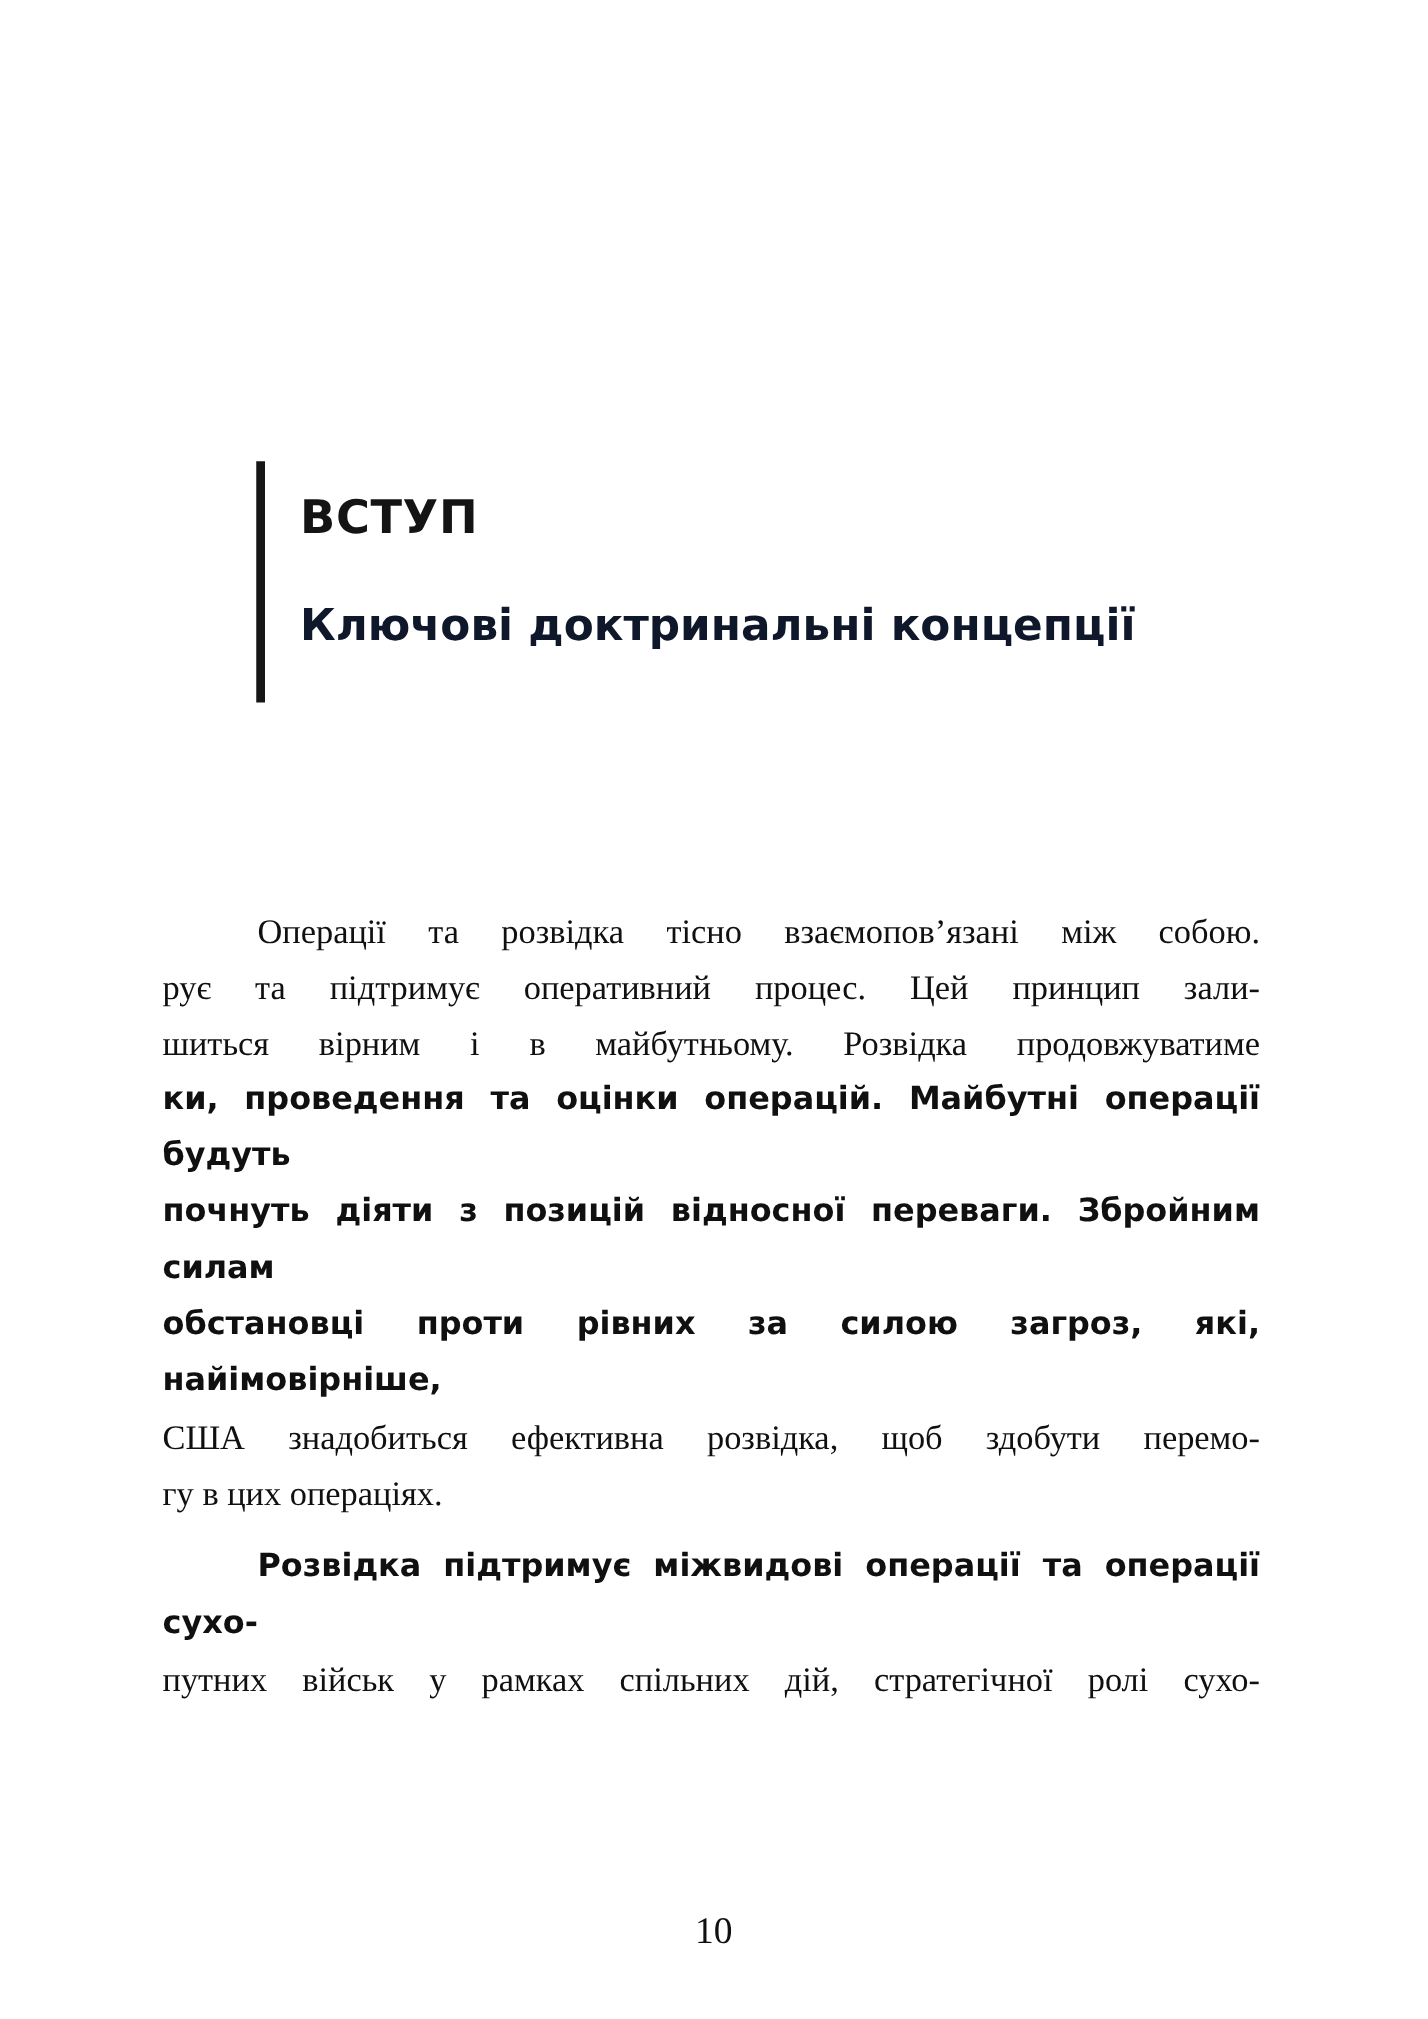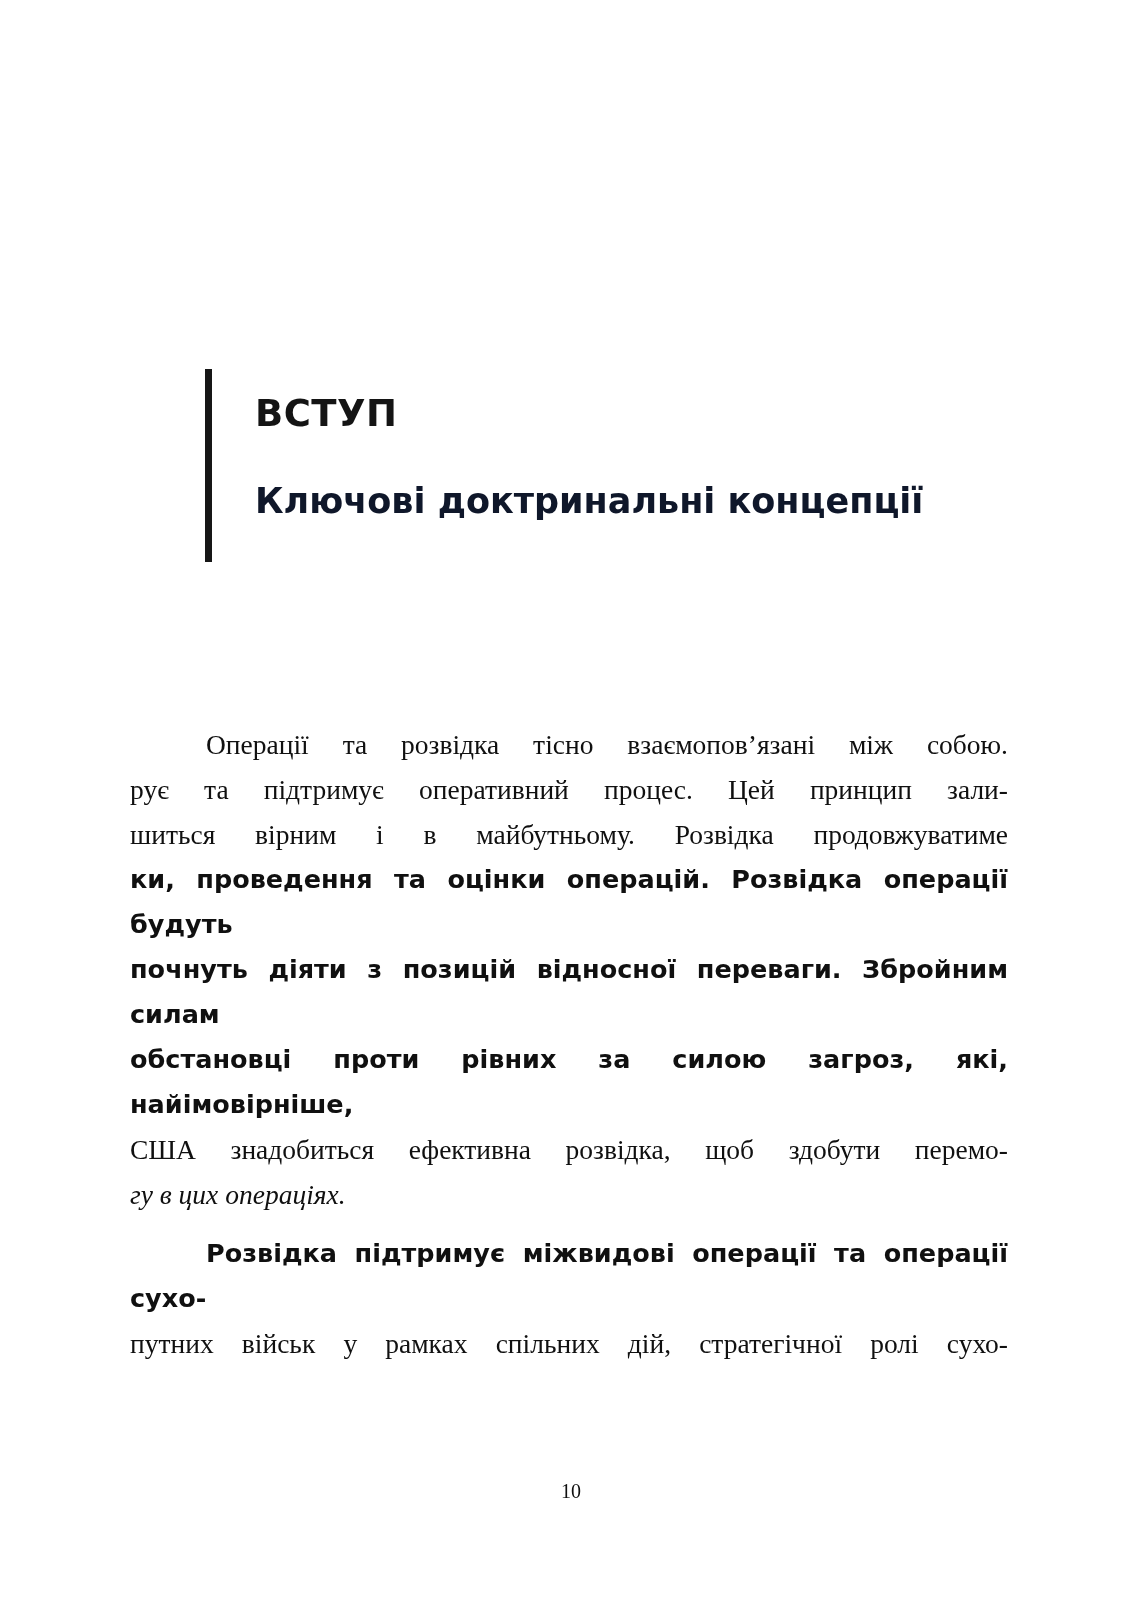--- a/index.html
+++ b/index.html
@@ -19,21 +19,21 @@
   }
 
   
   .chapter-heading {
     position: absolute;
     left: 205px;
     top: 369px;
     height: 193px;
     box-sizing: border-box;
     border-left: 7px solid #161616;
-    padding-left: 43px;
+    padding-left: 28px;
     display: flex;
     flex-direction: column;
   }
   .chapter-kicker {
     margin: 26px 0 0 0;
     font-family: "DejaVu Sans", sans-serif;
     font-weight: 700;
     font-size: 37px;
     line-height: 1;
     letter-spacing: 0.5px;
@@ -63,56 +63,55 @@
   }
   .line {
     text-align: justify;
     text-align-last: justify;
   }
   .line.indent {
     text-indent: 76px;
   }
   .line.last {
     text-align-last: left;
-    font-style: italic;
   }
   
   .line.bold {
     font-family: "DejaVu Sans", sans-serif;
     font-weight: 600;
     font-size: 25.5px;
   }
 
   
   .page-number {
     position: absolute;
-    top: 1480px;
+    top: 1528px;
     left: 0;
     width: 100%;
     text-align: center;
-    font-size: 20px;
+    font-size: 30px;
     color: #101010;
   }
 </style>
 </head>
 <body>
 
 <div class="page">
 
   <header class="chapter-heading">
     <h1 class="chapter-kicker">ВСТУП</h1>
     <h2 class="chapter-title">Ключові доктринальні концепції</h2>
   </header>
 
   <main class="body-text">
       <div class="para">
         <div class="line indent">Операції та розвідка тісно взаємопов’язані між собою.</div>
         <div class="line">рує та підтримує оперативний процес. Цей принцип зали-</div>
         <div class="line">шиться вірним і в майбутньому. Розвідка продовжуватиме</div>
-        <div class="line bold">ки, проведення та оцінки операцій. Розвідка операції будуть</div>
+        <div class="line bold">ки, проведення та оцінки операцій. Майбутні операції будуть</div>
         <div class="line bold">почнуть діяти з позицій відносної переваги. Збройним силам</div>
         <div class="line bold">обстановці проти рівних за силою загроз, які, найімовірніше,</div>
         <div class="line">США знадобиться ефективна розвідка, щоб здобути перемо-</div>
         <div class="line last">гу в цих операціях.</div>
       </div>
       <div class="para">
         <div class="line indent bold">Розвідка підтримує міжвидові операції та операції сухо-</div>
         <div class="line">путних військ у рамках спільних дій, стратегічної ролі сухо-</div>
       </div>
     </main>

